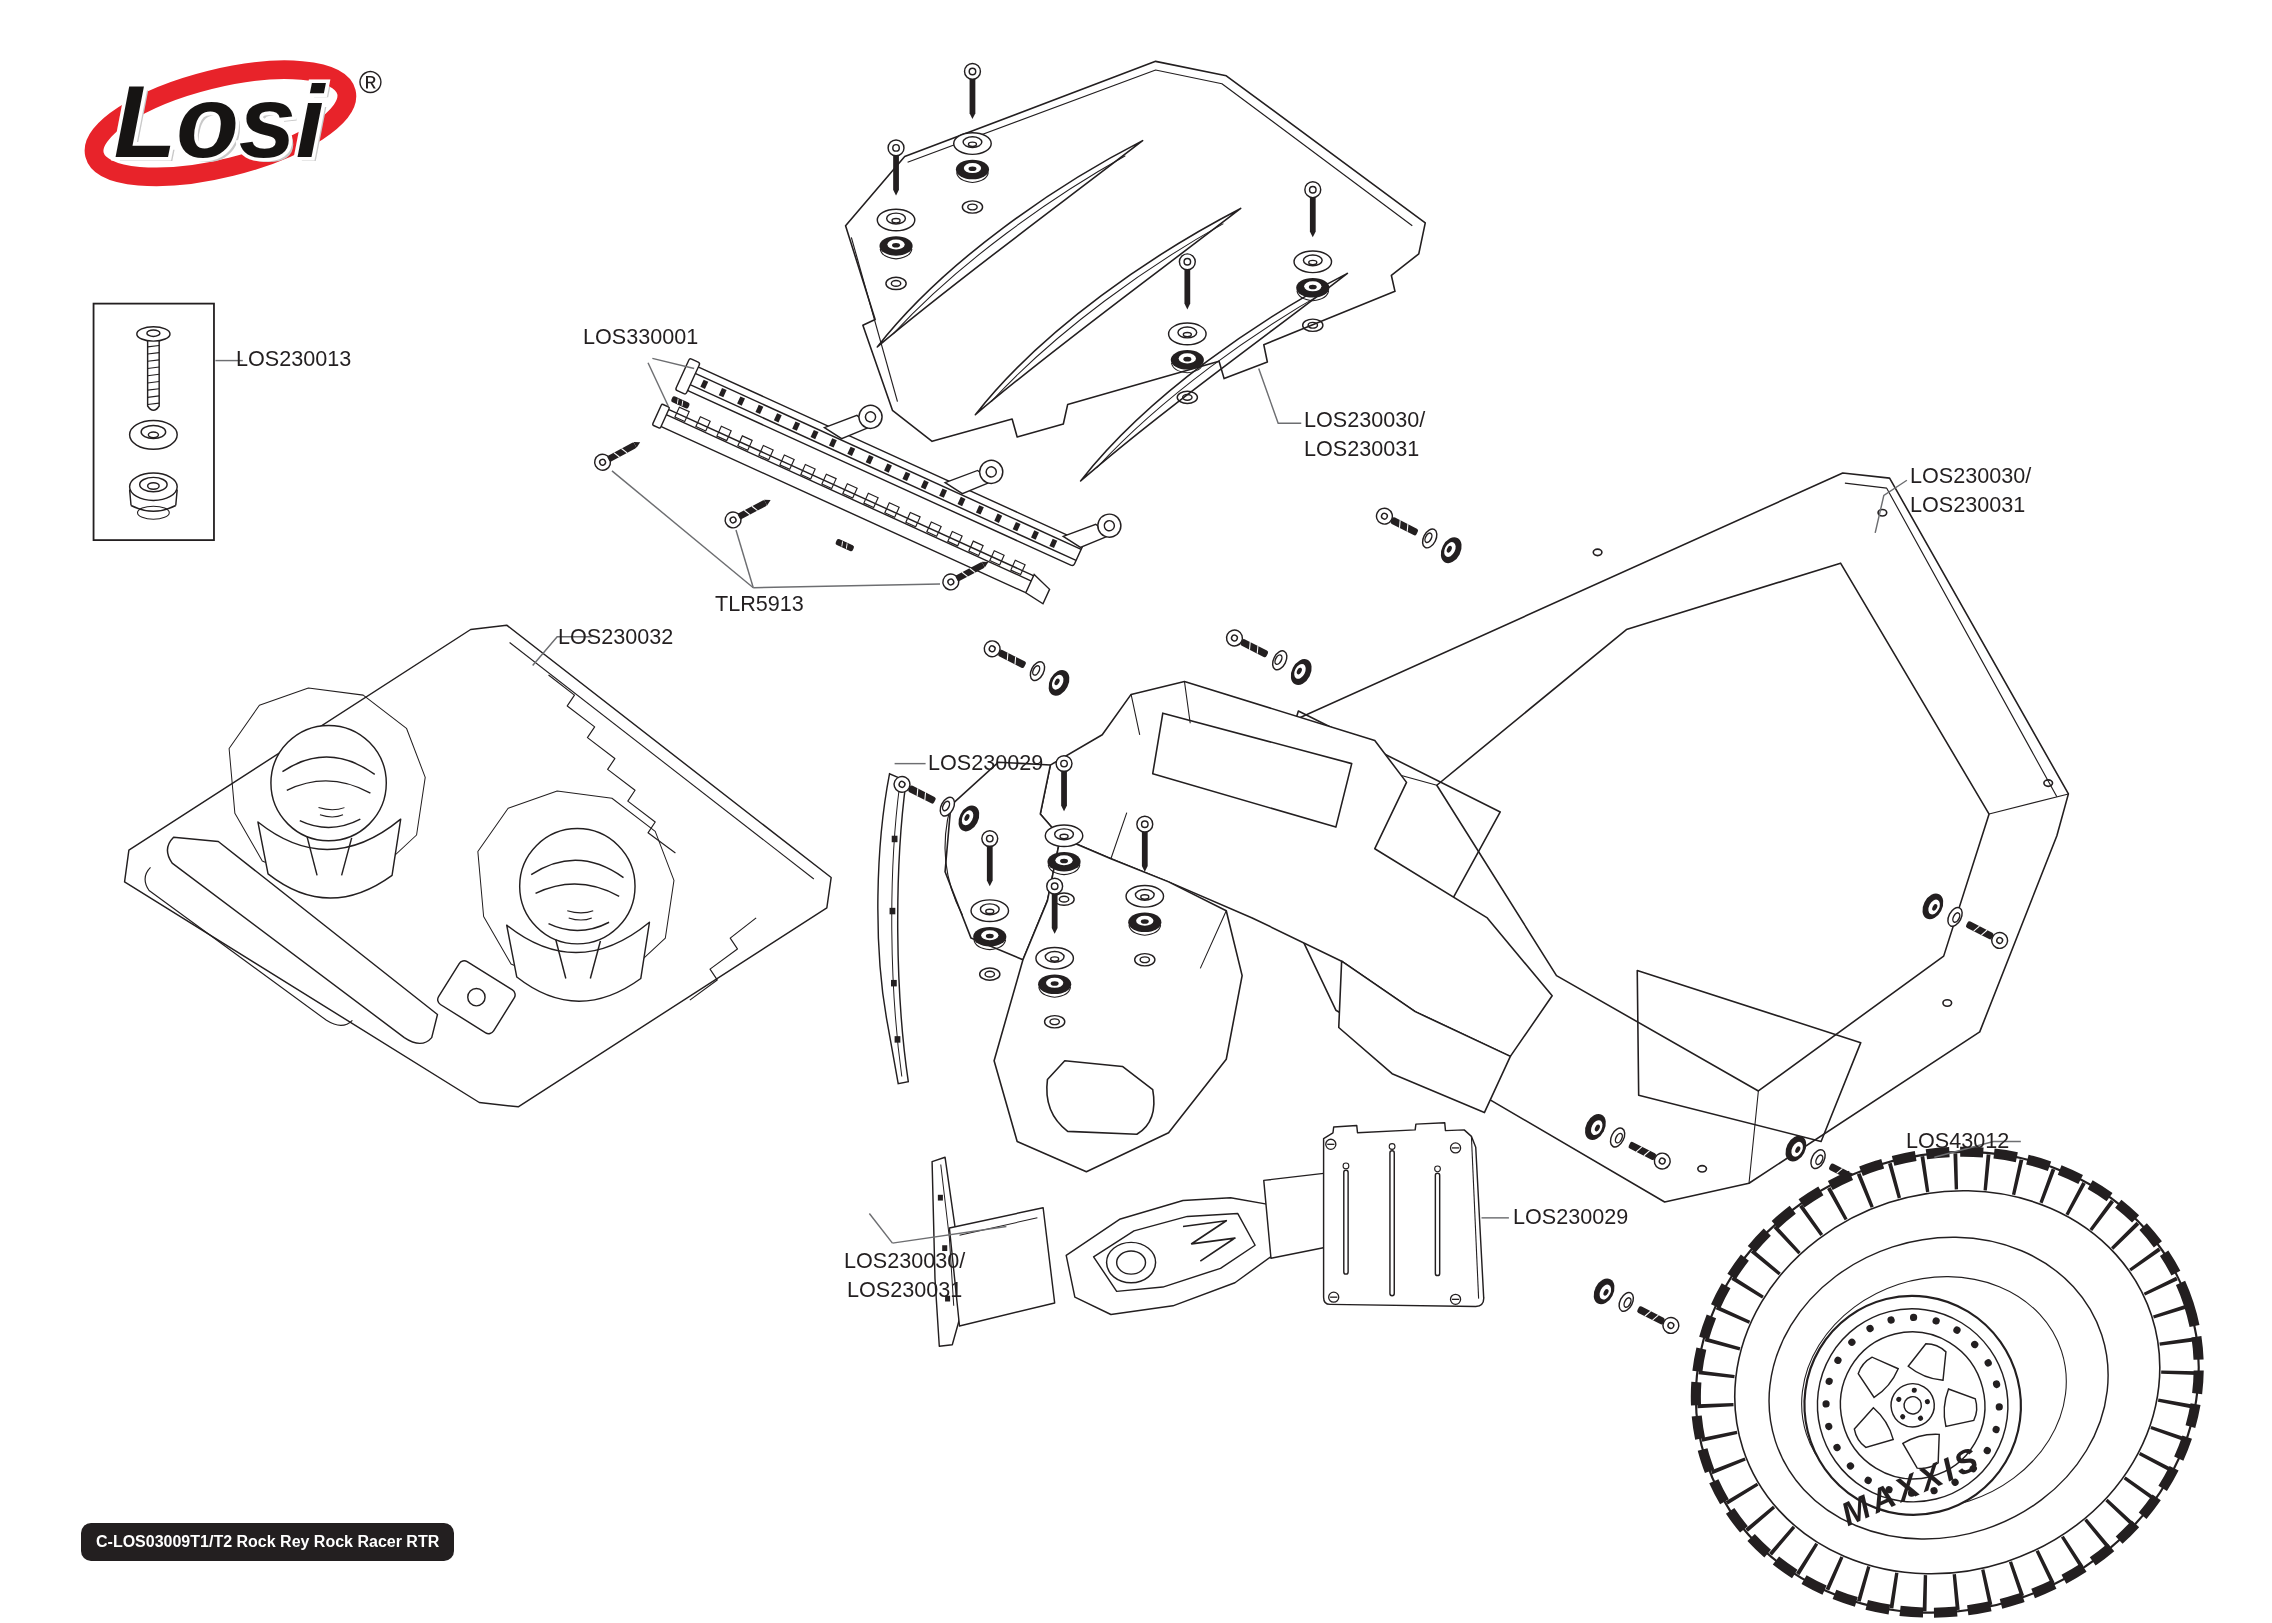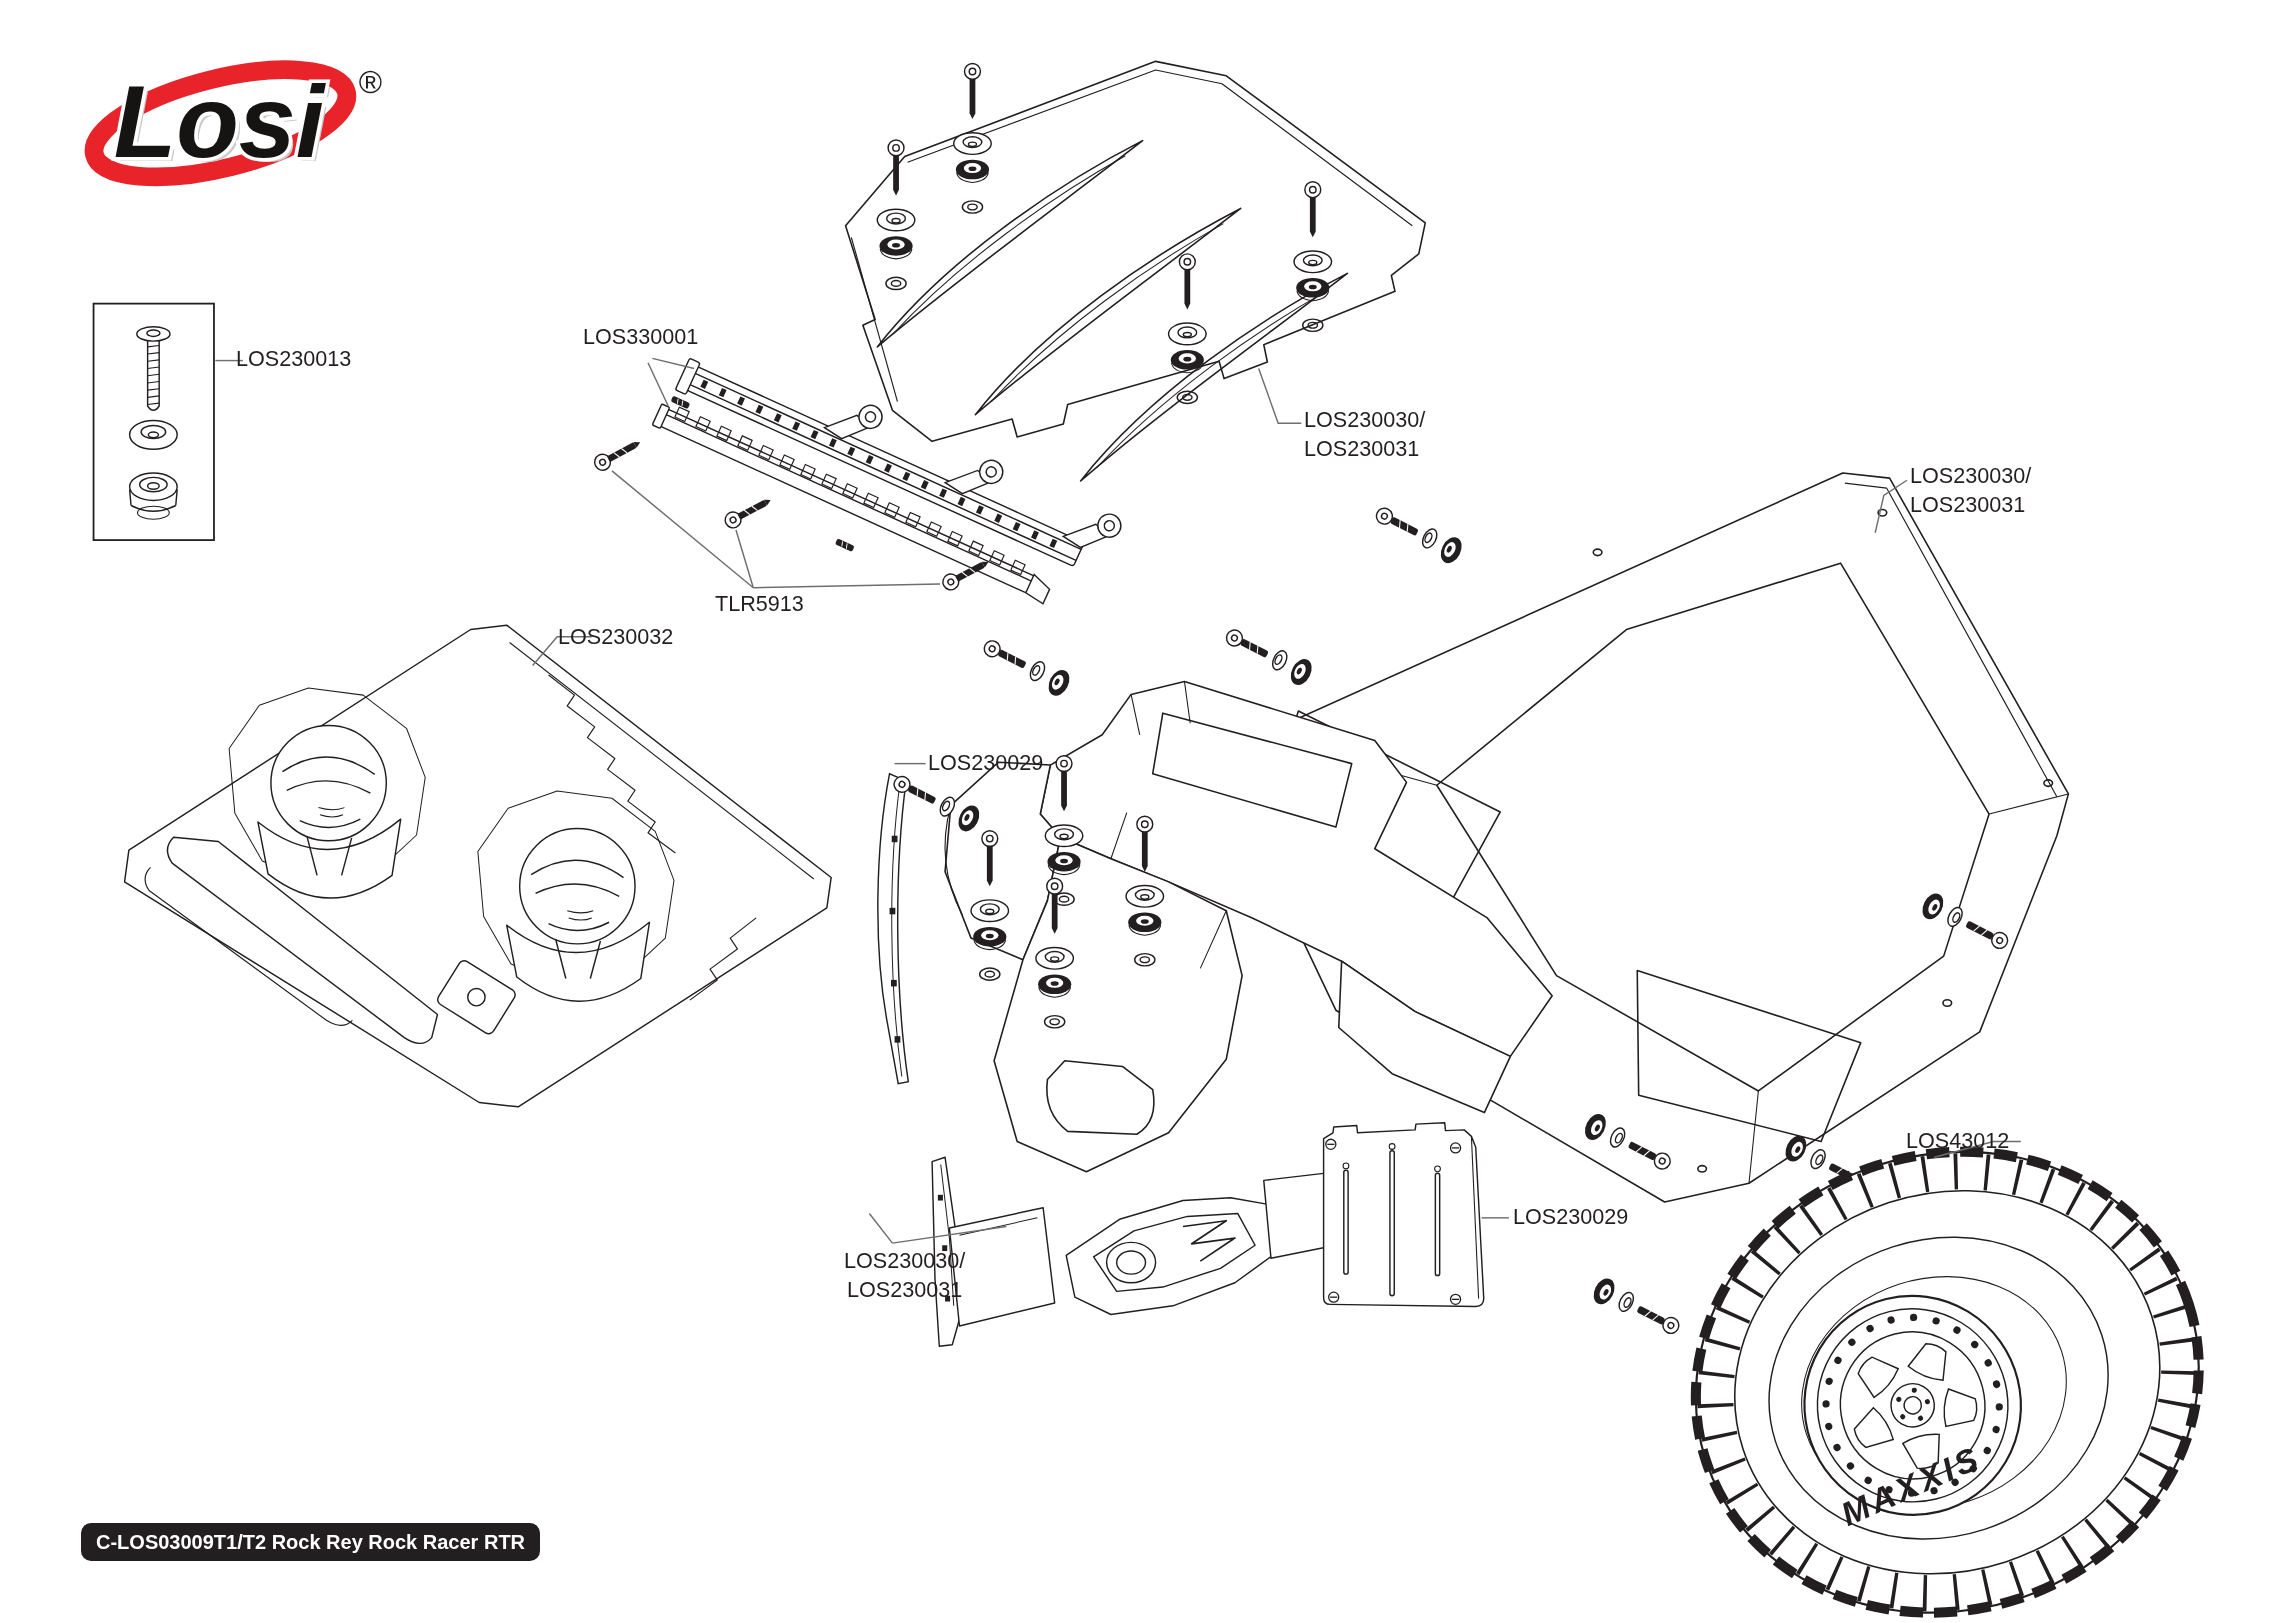--- a/index.html
+++ b/index.html
@@ -7,21 +7,21 @@
          font-family:"Liberation Sans",sans-serif;color:#231f20;margin-top:8px;}
   .stage svg{position:absolute;left:0;top:0;}
   .plabel{position:absolute;font-size:21.6px;line-height:29px;letter-spacing:0;
           white-space:nowrap;color:#231f20;}
   .titlebox{position:absolute;left:1655px;top:68px;width:571px;height:55px;
             border:2.9px solid #231f20;border-radius:11.5px;box-sizing:border-box;
             display:flex;align-items:center;justify-content:center;
             font-weight:bold;font-size:35px;letter-spacing:0.4px;}
   .footerbox{position:absolute;left:81px;top:1515px;height:38px;background:#231f20;
              color:#fff;border-radius:10px;display:inline-flex;align-items:center;
-             padding:0 15px;font-weight:bold;font-size:20px;letter-spacing:0;}
+             padding:0 15px;font-weight:bold;font-size:16px;letter-spacing:0;}
 </style>
 </head>
 <body>
 
 <div class="stage">
 
   <svg width="2273" height="1623" viewBox="0 0 3151 2251">
     <defs>
 
       <g id="stackV" stroke="#231f20" stroke-width="2" fill="none" stroke-linejoin="round">

